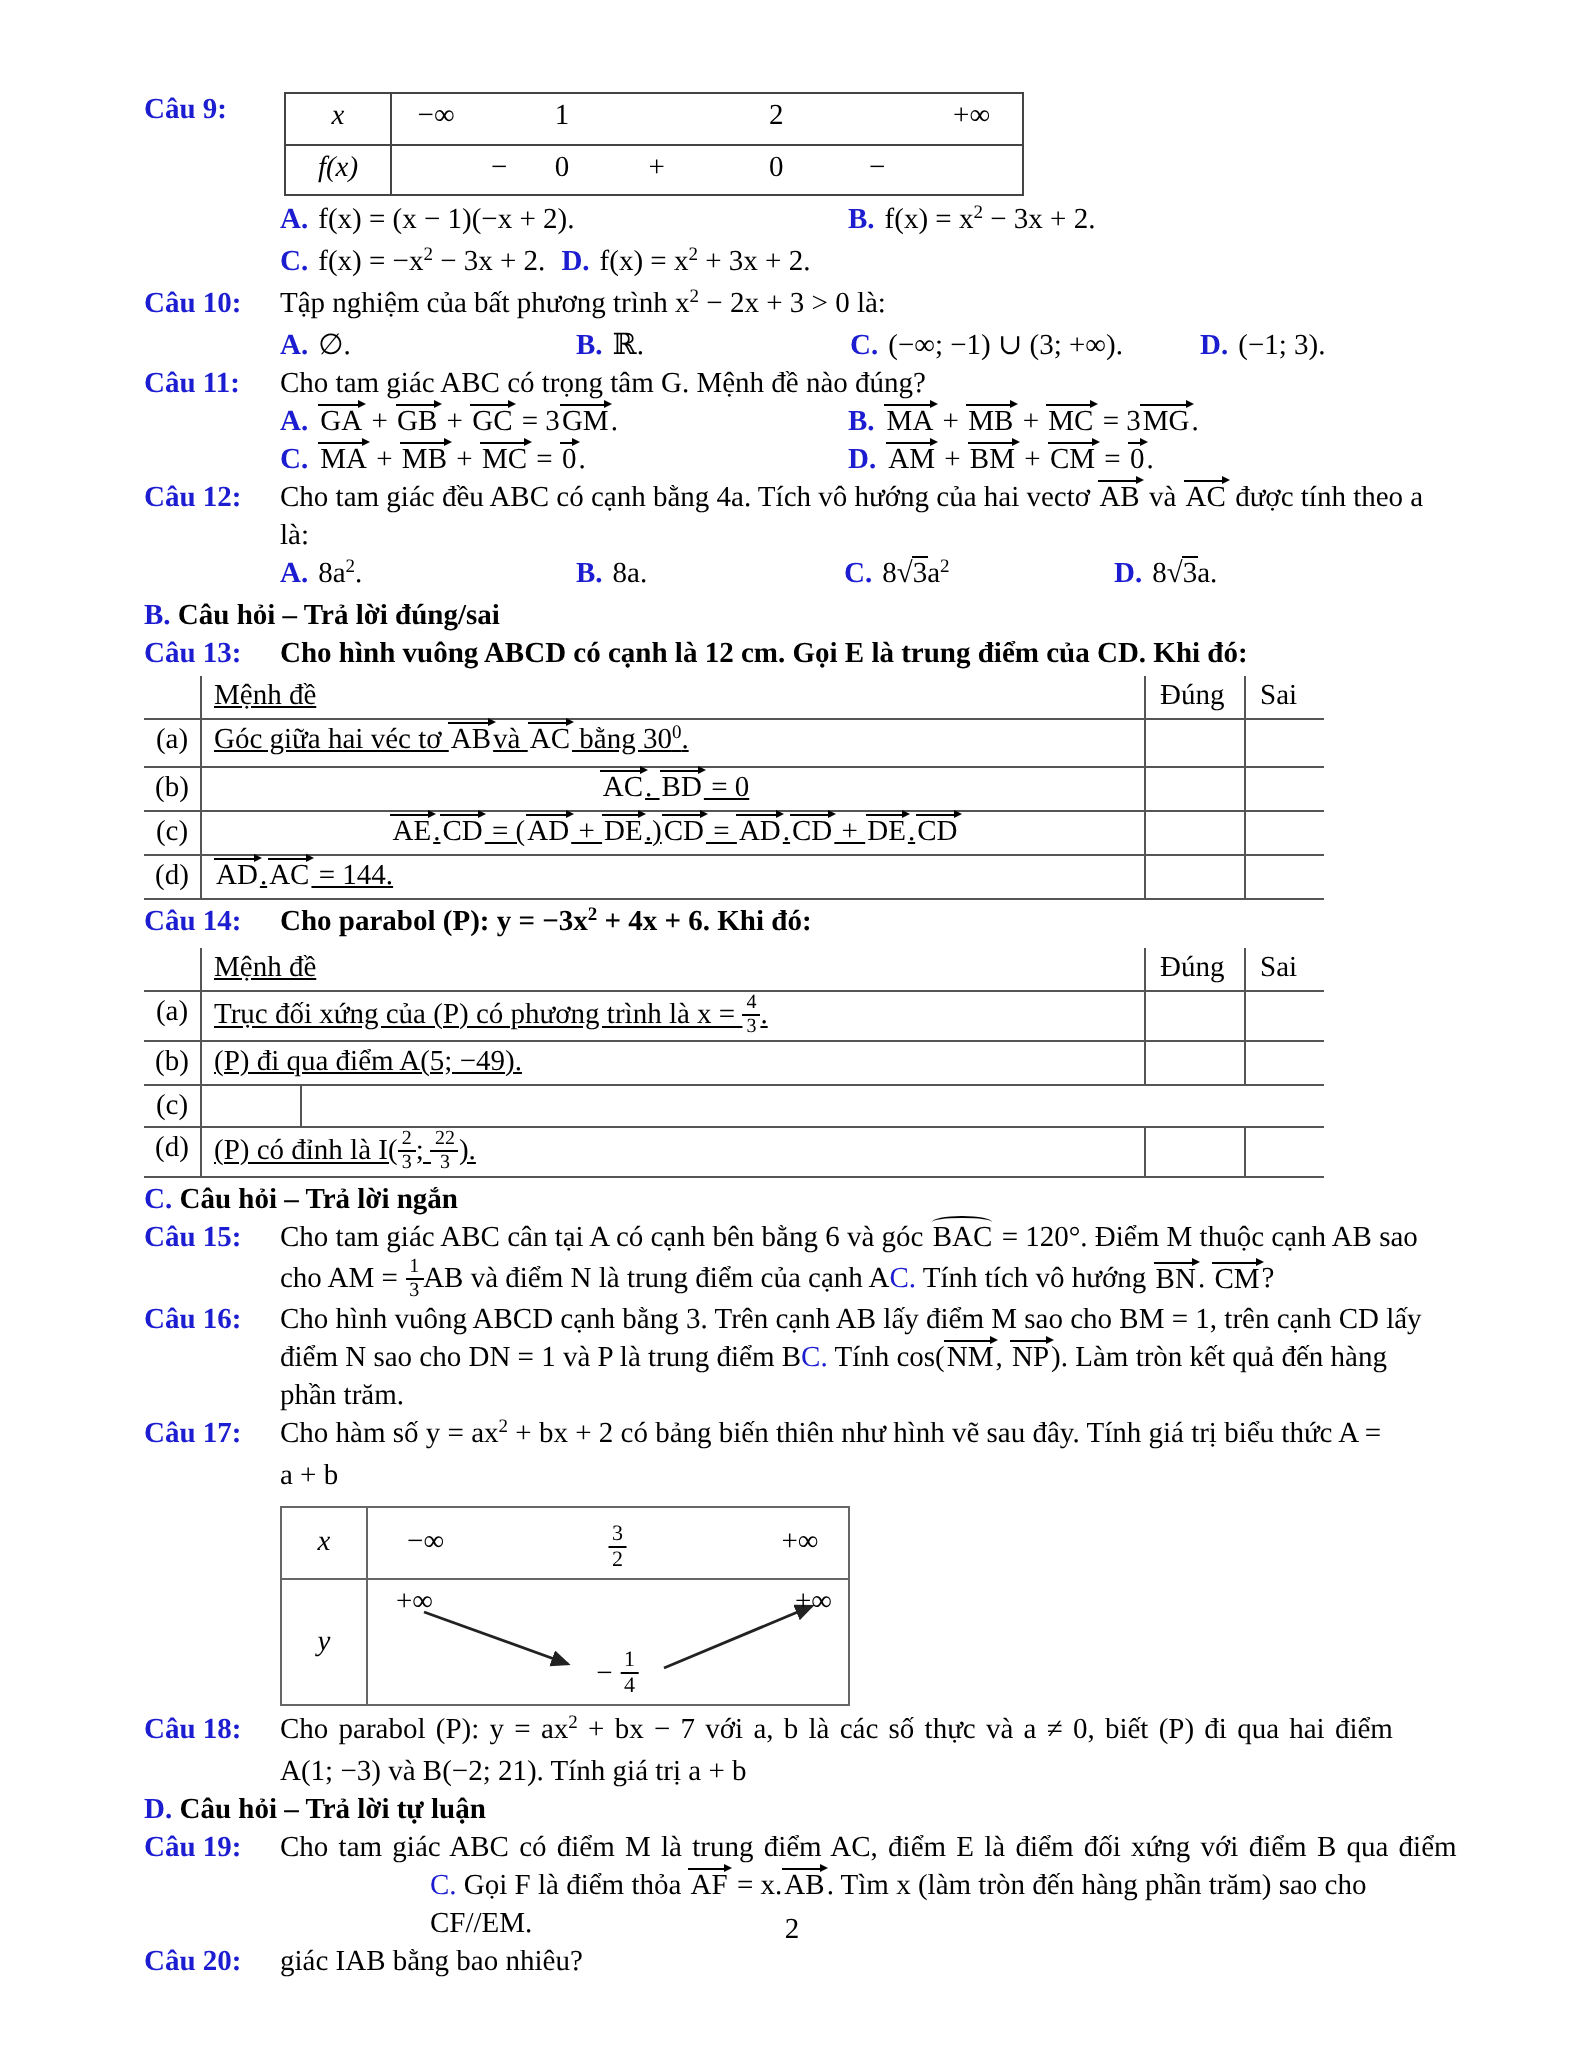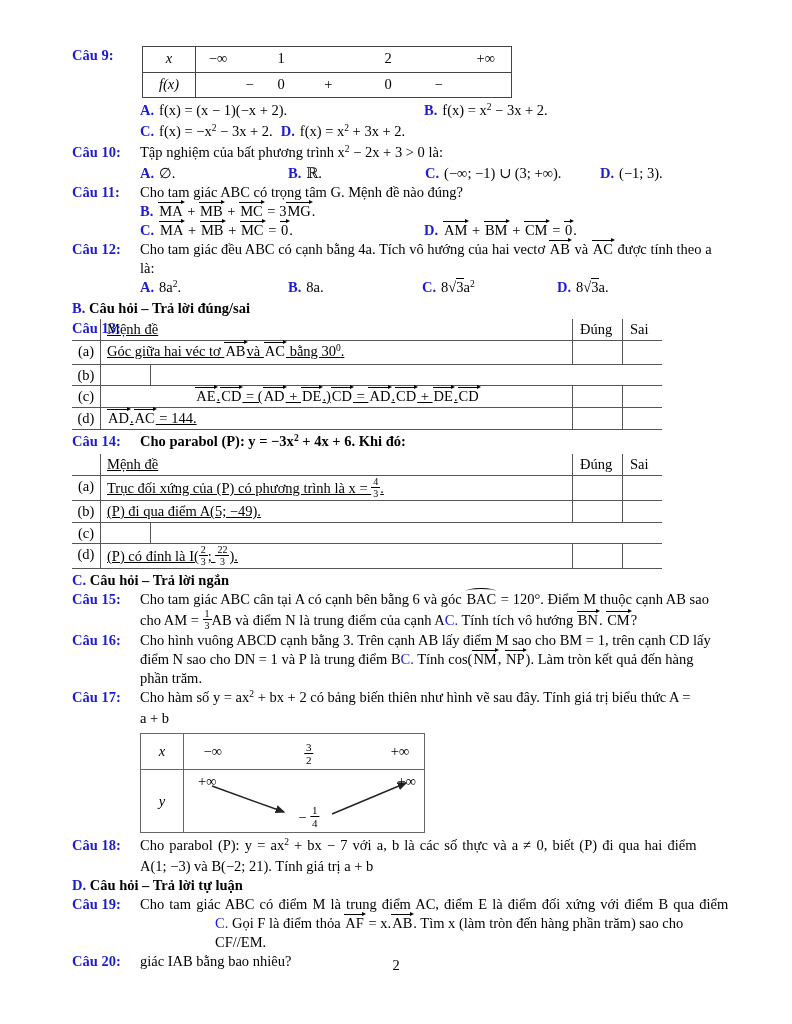--- a/index.html
+++ b/index.html
@@ -119,20 +119,21 @@
         <span class="w137"><b class="ol">B.</b><span>ℝ.</span></span>
         <span class="w175"><b class="ol">C.</b><span>(−∞; −1) ∪ (3; +∞).</span></span>
         <span><b class="ol">D.</b><span>(−1; 3).</span></span>
       </div>
     </div>
 
     <div class="q">
       <span class="qlabel">Câu 11:</span>
       <div class="qline">Cho tam giác ABC có trọng tâm G. Mệnh đề nào đúng?</div>
       <div class="optrow">
+        <span class="w284"><b class="ol">A.</b><span><span class="vec">GA</span> + <span class="vec">GB</span> + <span class="vec">GC</span> = 3<span class="vec">GM</span>.</span></span>
         <span><b class="ol">B.</b><span><span class="vec">MA</span> + <span class="vec">MB</span> + <span class="vec">MC</span> = 3<span class="vec">MG</span>.</span></span>
       </div>
       <div class="optrow">
         <span class="w284"><b class="ol">C.</b><span><span class="vec">MA</span> + <span class="vec">MB</span> + <span class="vec">MC</span> = <span class="vec">0</span>.</span></span>
         <span><b class="ol">D.</b><span><span class="vec">AM</span> + <span class="vec">BM</span> + <span class="vec">CM</span> = <span class="vec">0</span>.</span></span>
       </div>
     </div>
 
     <div class="q">
       <span class="qlabel">Câu 12:</span>
@@ -143,35 +144,37 @@
         <span class="w134"><b class="ol">B.</b><span>8a.</span></span>
         <span class="w135"><b class="ol">C.</b><span>8√<span class="rad">3</span>a<span class="sup">2</span></span></span>
         <span><b class="ol">D.</b><span>8√<span class="rad">3</span>a.</span></span>
       </div>
     </div>
 
     <div class="sec"><span class="b blue">B. </span><span class="b">Câu hỏi – Trả lời đúng/sai</span></div>
 
     <div class="q">
       <span class="qlabel">Câu 13:</span>
+      <div class="qline"><span class="b">Cho hình vuông ABCD có cạnh là 12 cm. Gọi E là trung điểm của CD. Khi đó:</span></div>
       <div class="dstab">
         <div class="ds-row">
           <div class="ds-lab"></div>
           <div class="ds-body">Mệnh đề</div>
           <div class="ds-dung">Đúng</div>
           <div class="ds-sai">Sai</div>
         </div>
         <div class="ds-row">
           <div class="ds-lab">(a)</div>
           <div class="ds-body">Góc giữa hai véc tơ <span class="vec">AB</span>và <span class="vec">AC</span> bằng 30<span class="sup">0</span>.</div>
           <div class="ds-dung"></div>
           <div class="ds-sai"></div>
         </div>
         <div class="ds-row">
           <div class="ds-lab">(b)</div>
+          <div class="ds-body ctr"><span class="vec">AC</span>. <span class="vec">BD</span> = 0</div>
           <div class="ds-dung"></div>
           <div class="ds-sai"></div>
         </div>
         <div class="ds-row">
           <div class="ds-lab">(c)</div>
           <div class="ds-body ctr"><span class="vec">AE</span>.<span class="vec">CD</span> = (<span class="vec">AD</span> + <span class="vec">DE</span>.)<span class="vec">CD</span> = <span class="vec">AD</span>.<span class="vec">CD</span> + <span class="vec">DE</span>.<span class="vec">CD</span></div>
           <div class="ds-dung"></div>
           <div class="ds-sai"></div>
         </div>
         <div class="ds-row">

